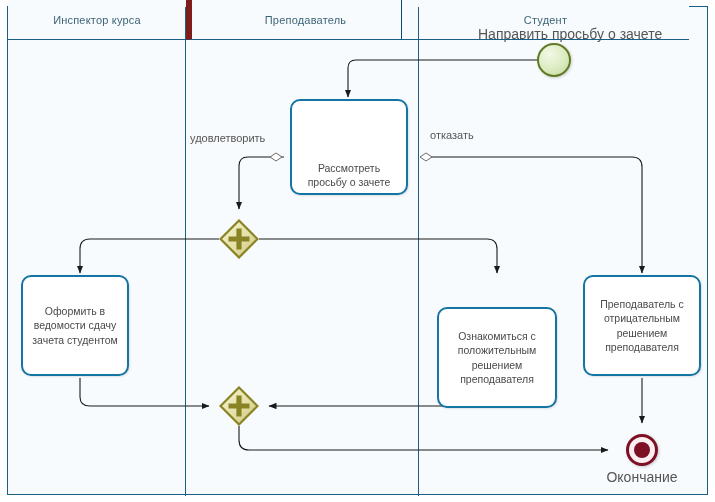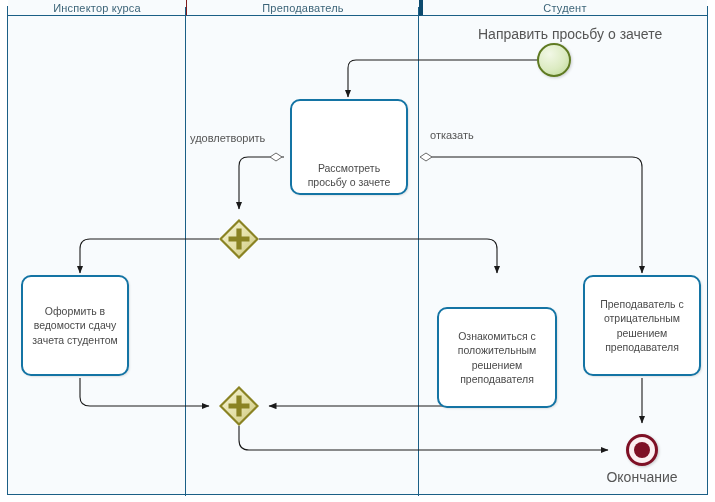--- a/index.html
+++ b/index.html
@@ -23,21 +23,21 @@
     top: 6px;
     width: 701px;
     height: 489px;
     border: 1px solid #1b5f86;
     background: #f8fbfd;
     box-sizing: border-box;
   }
   .lane-header {
     position: absolute;
     top: 0;
-    height: 16px;
+    height: 40px;
     border-bottom: 1px solid #1b5f86;
     box-sizing: border-box;
     display: flex;
     align-items: center;
     justify-content: center;
     font-size: 11px;
     color: #3c6478;
     background: #f8fbfd;
     letter-spacing: 0.2px;
   }
@@ -128,24 +128,24 @@
 </head>
 <body>
 
 <div id="canvas">
 
   <div id="pool"></div>
 
   <div class="lane-header" style="left:8px;  width:178px;">
     <span>Инспектор курса</span>
   </div>
-  <div class="lane-header" style="left:186px; width:233px; border-left:1px solid #7f1d1d;">
+  <div class="lane-header" style="left:186px; width:233px; border-left:6px solid #7f1d1d;">
     <span>Преподаватель</span>
   </div>
-  <div class="lane-header" style="left:419px; width:288px; border-left:4px solid #0c4a6e;">
+  <div class="lane-header" style="left:401px; width:288px; border-left:1px solid #0c4a6e;">
     <span>Студент</span>
   </div>
 
   <div class="lane-divider" style="left:185px; top:7px;"></div>
   <div class="lane-divider" style="left:418px; top:7px;"></div>
 
   <svg class="wires" viewBox="0 0 715 502">
     <defs>
       <marker id="arrow" markerWidth="9" markerHeight="9" refX="7.5" refY="3.2" orient="auto" markerUnits="userSpaceOnUse">
         <path d="M0,0 L8,3.2 L0,6.4 z" fill="#1a1a1a"></path>

